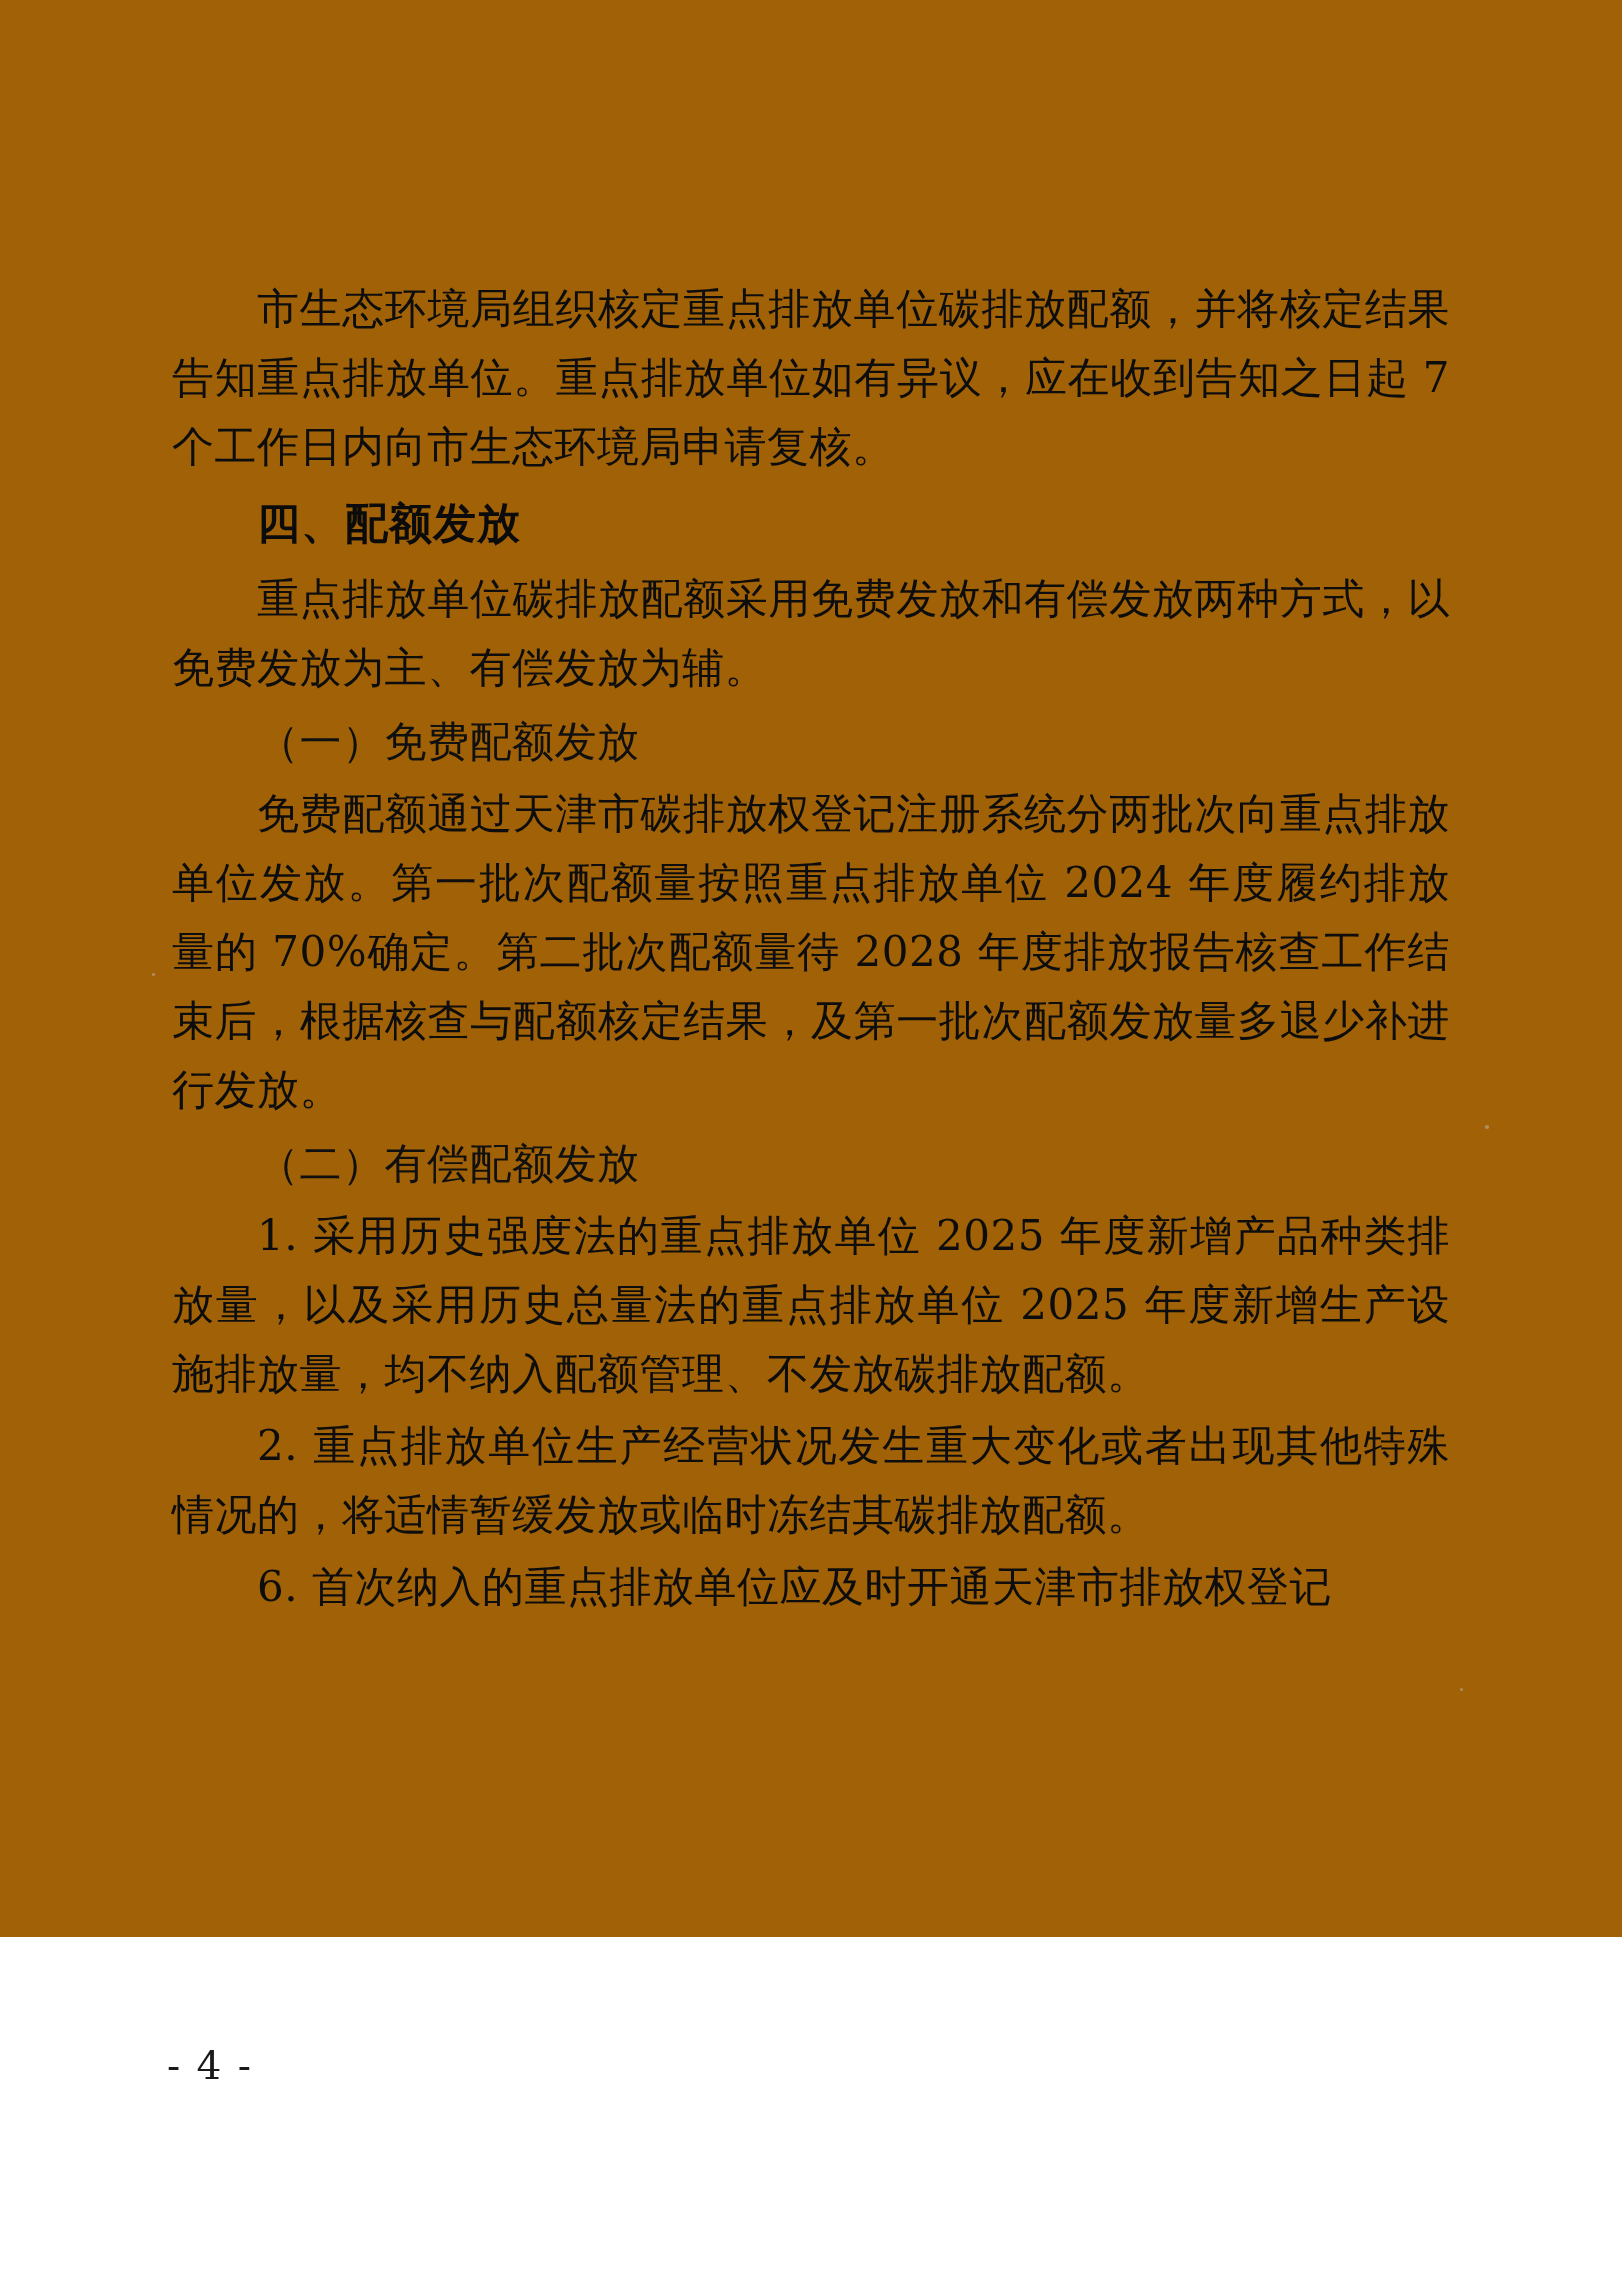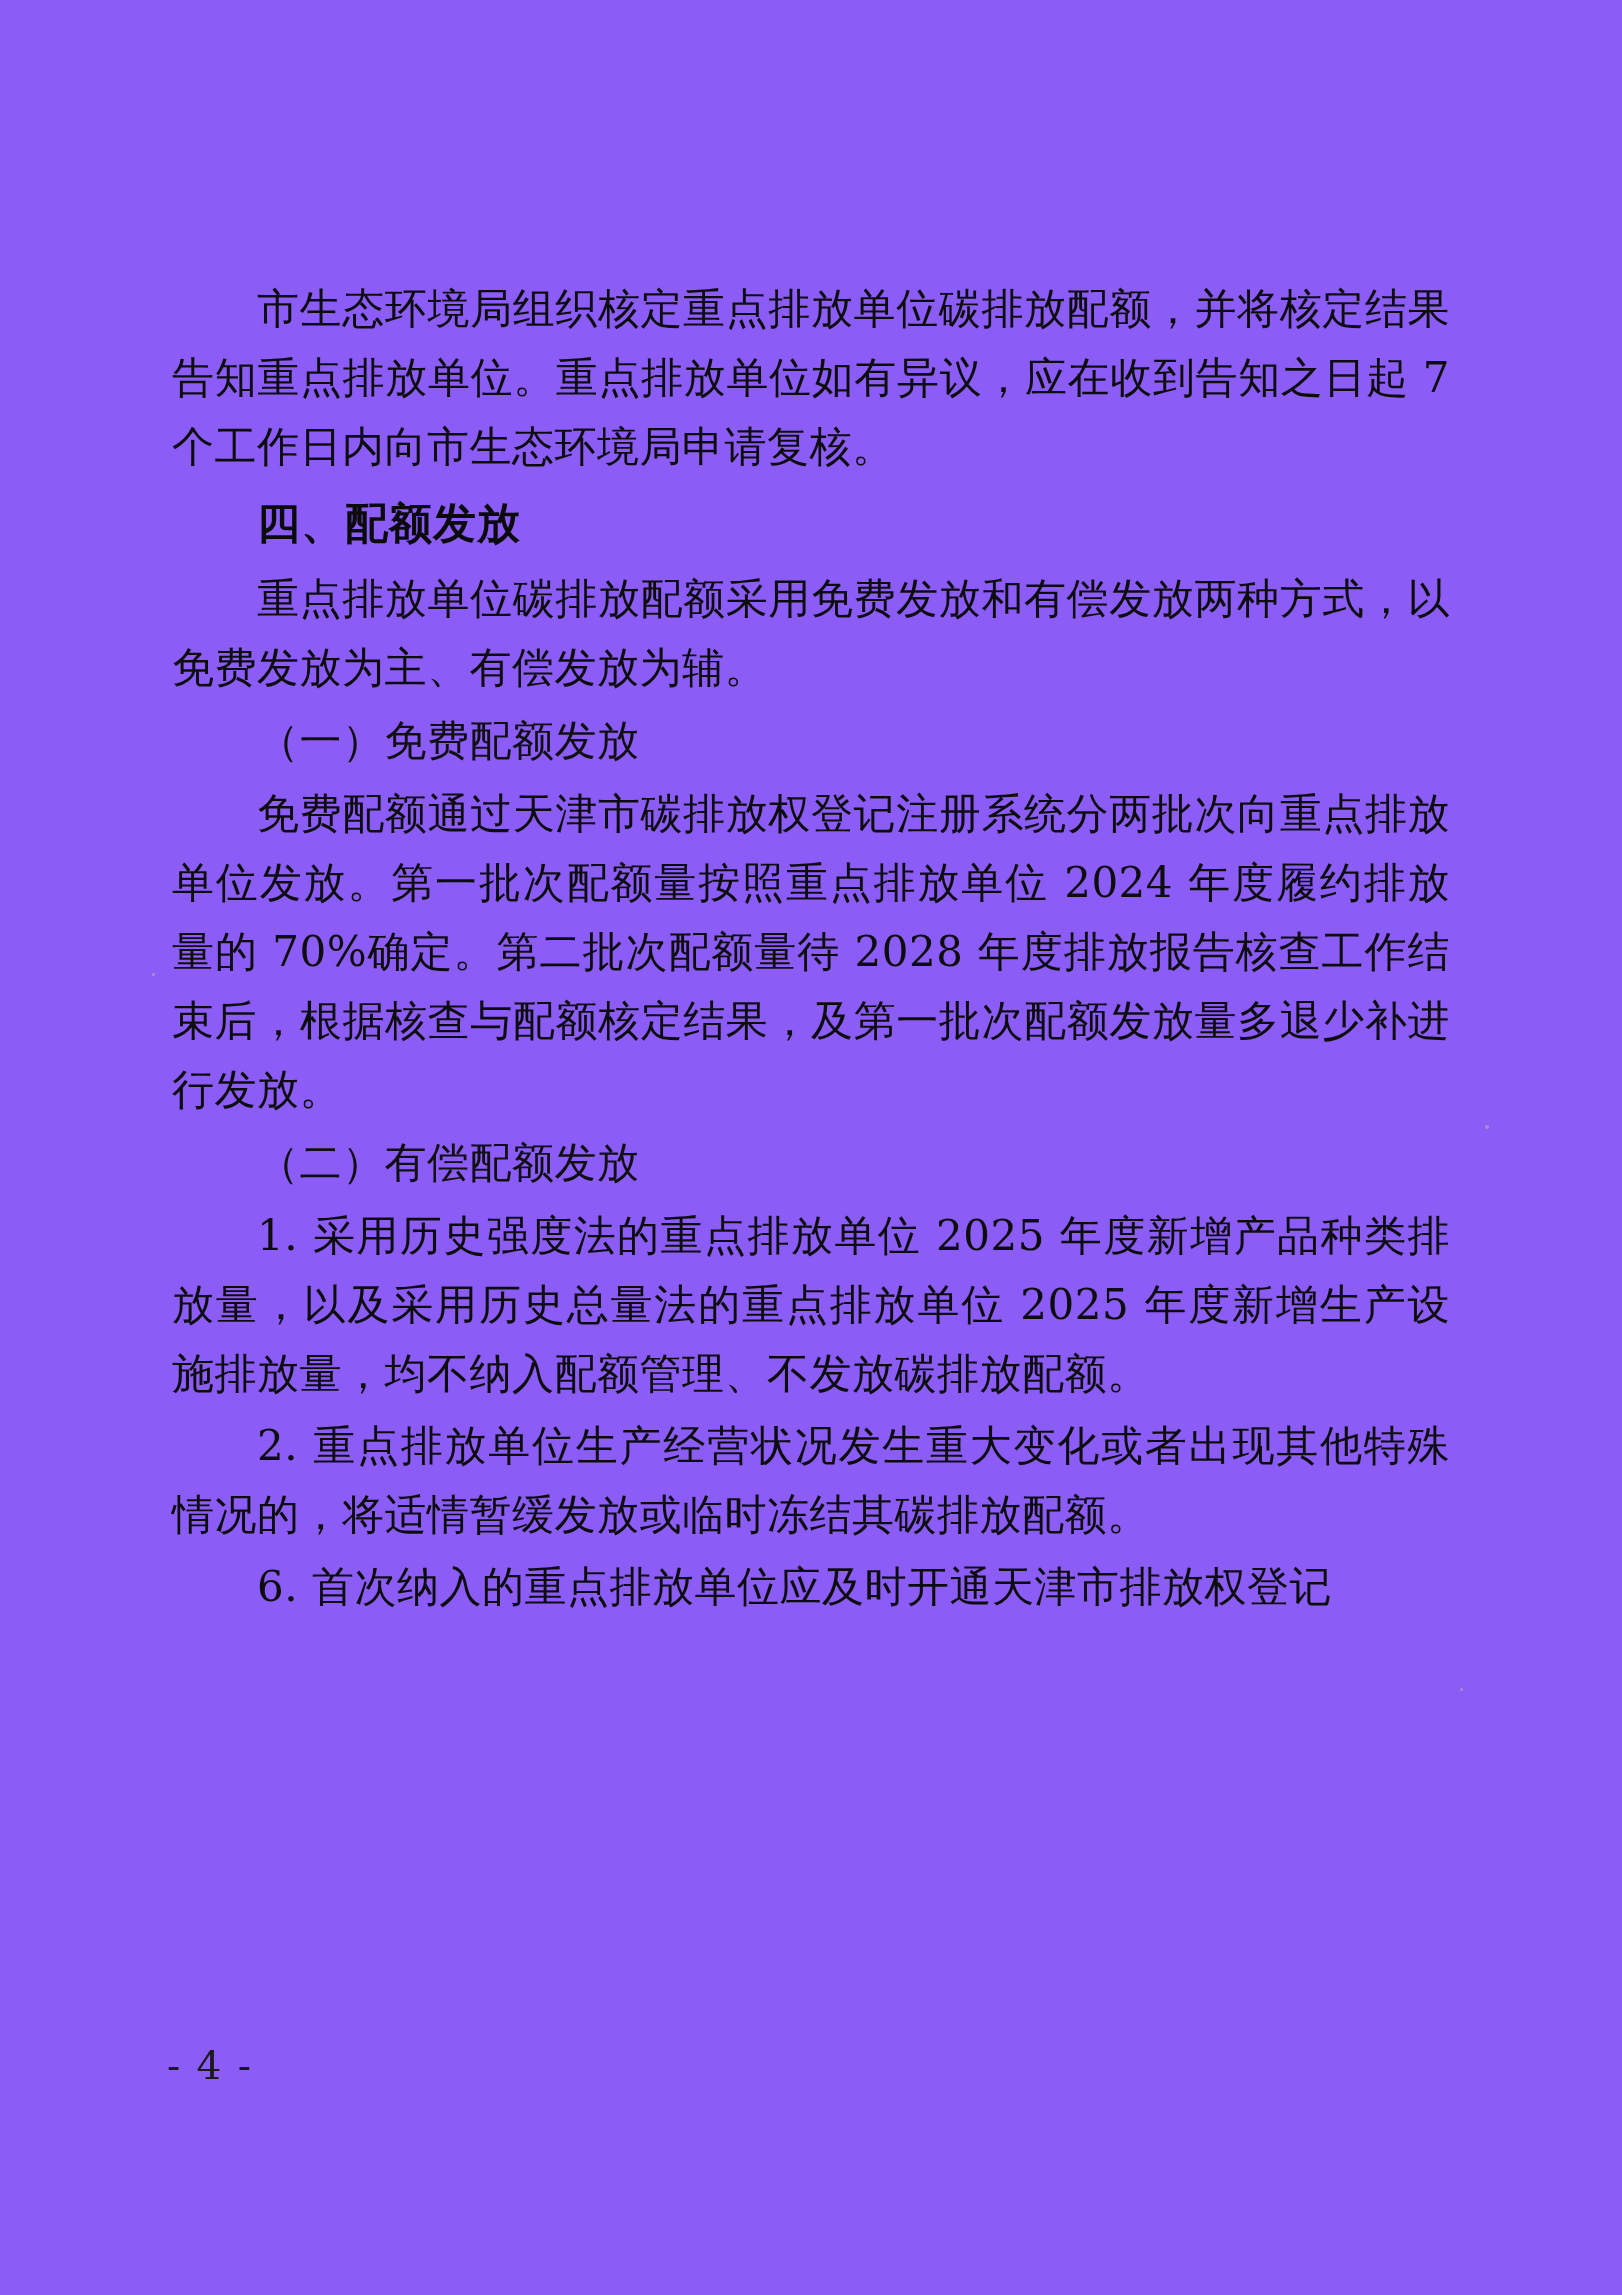--- a/index.html
+++ b/index.html
@@ -13,22 +13,22 @@
     font-family: "DejaVu Serif", "Liberation Serif", serif;
     color: #101010;
     position: relative;
     overflow: hidden;
   }
   .page {
     position: absolute;
     top: 0;
     left: 0;
     width: 1622px;
-    height: 2295px;
-    background: #8b5cf6;
+    height: 1937px;
+    background: #a16207;
   }
   .content {
     position: absolute;
     top: 274px;
     left: 172px;
     width: 1278px;
   }
   .para {
     font-size: 42px;
     line-height: 69px;
@@ -48,21 +48,21 @@
     font-weight: bold;
     font-family: Liberation Sans, sans-serif;
     letter-spacing: 1px;
     color: #0b0b0b;
   }
   .subhead {
     font-size: 42px;
     line-height: 69px;
     margin: 5px 0 3px 0;
     text-indent: 85px;
-    font-family: Liberation Serif, serif;
+    font-family: Liberation Sans, sans-serif;
     letter-spacing: 0.5px;
   }
   .footer {
     position: absolute;
     left: 167px;
     top: 2043px;
     width: 1278px;
     font-size: 39px;
     font-family: "DejaVu Serif", "Liberation Serif", serif;
     color: #1a1a1a;

